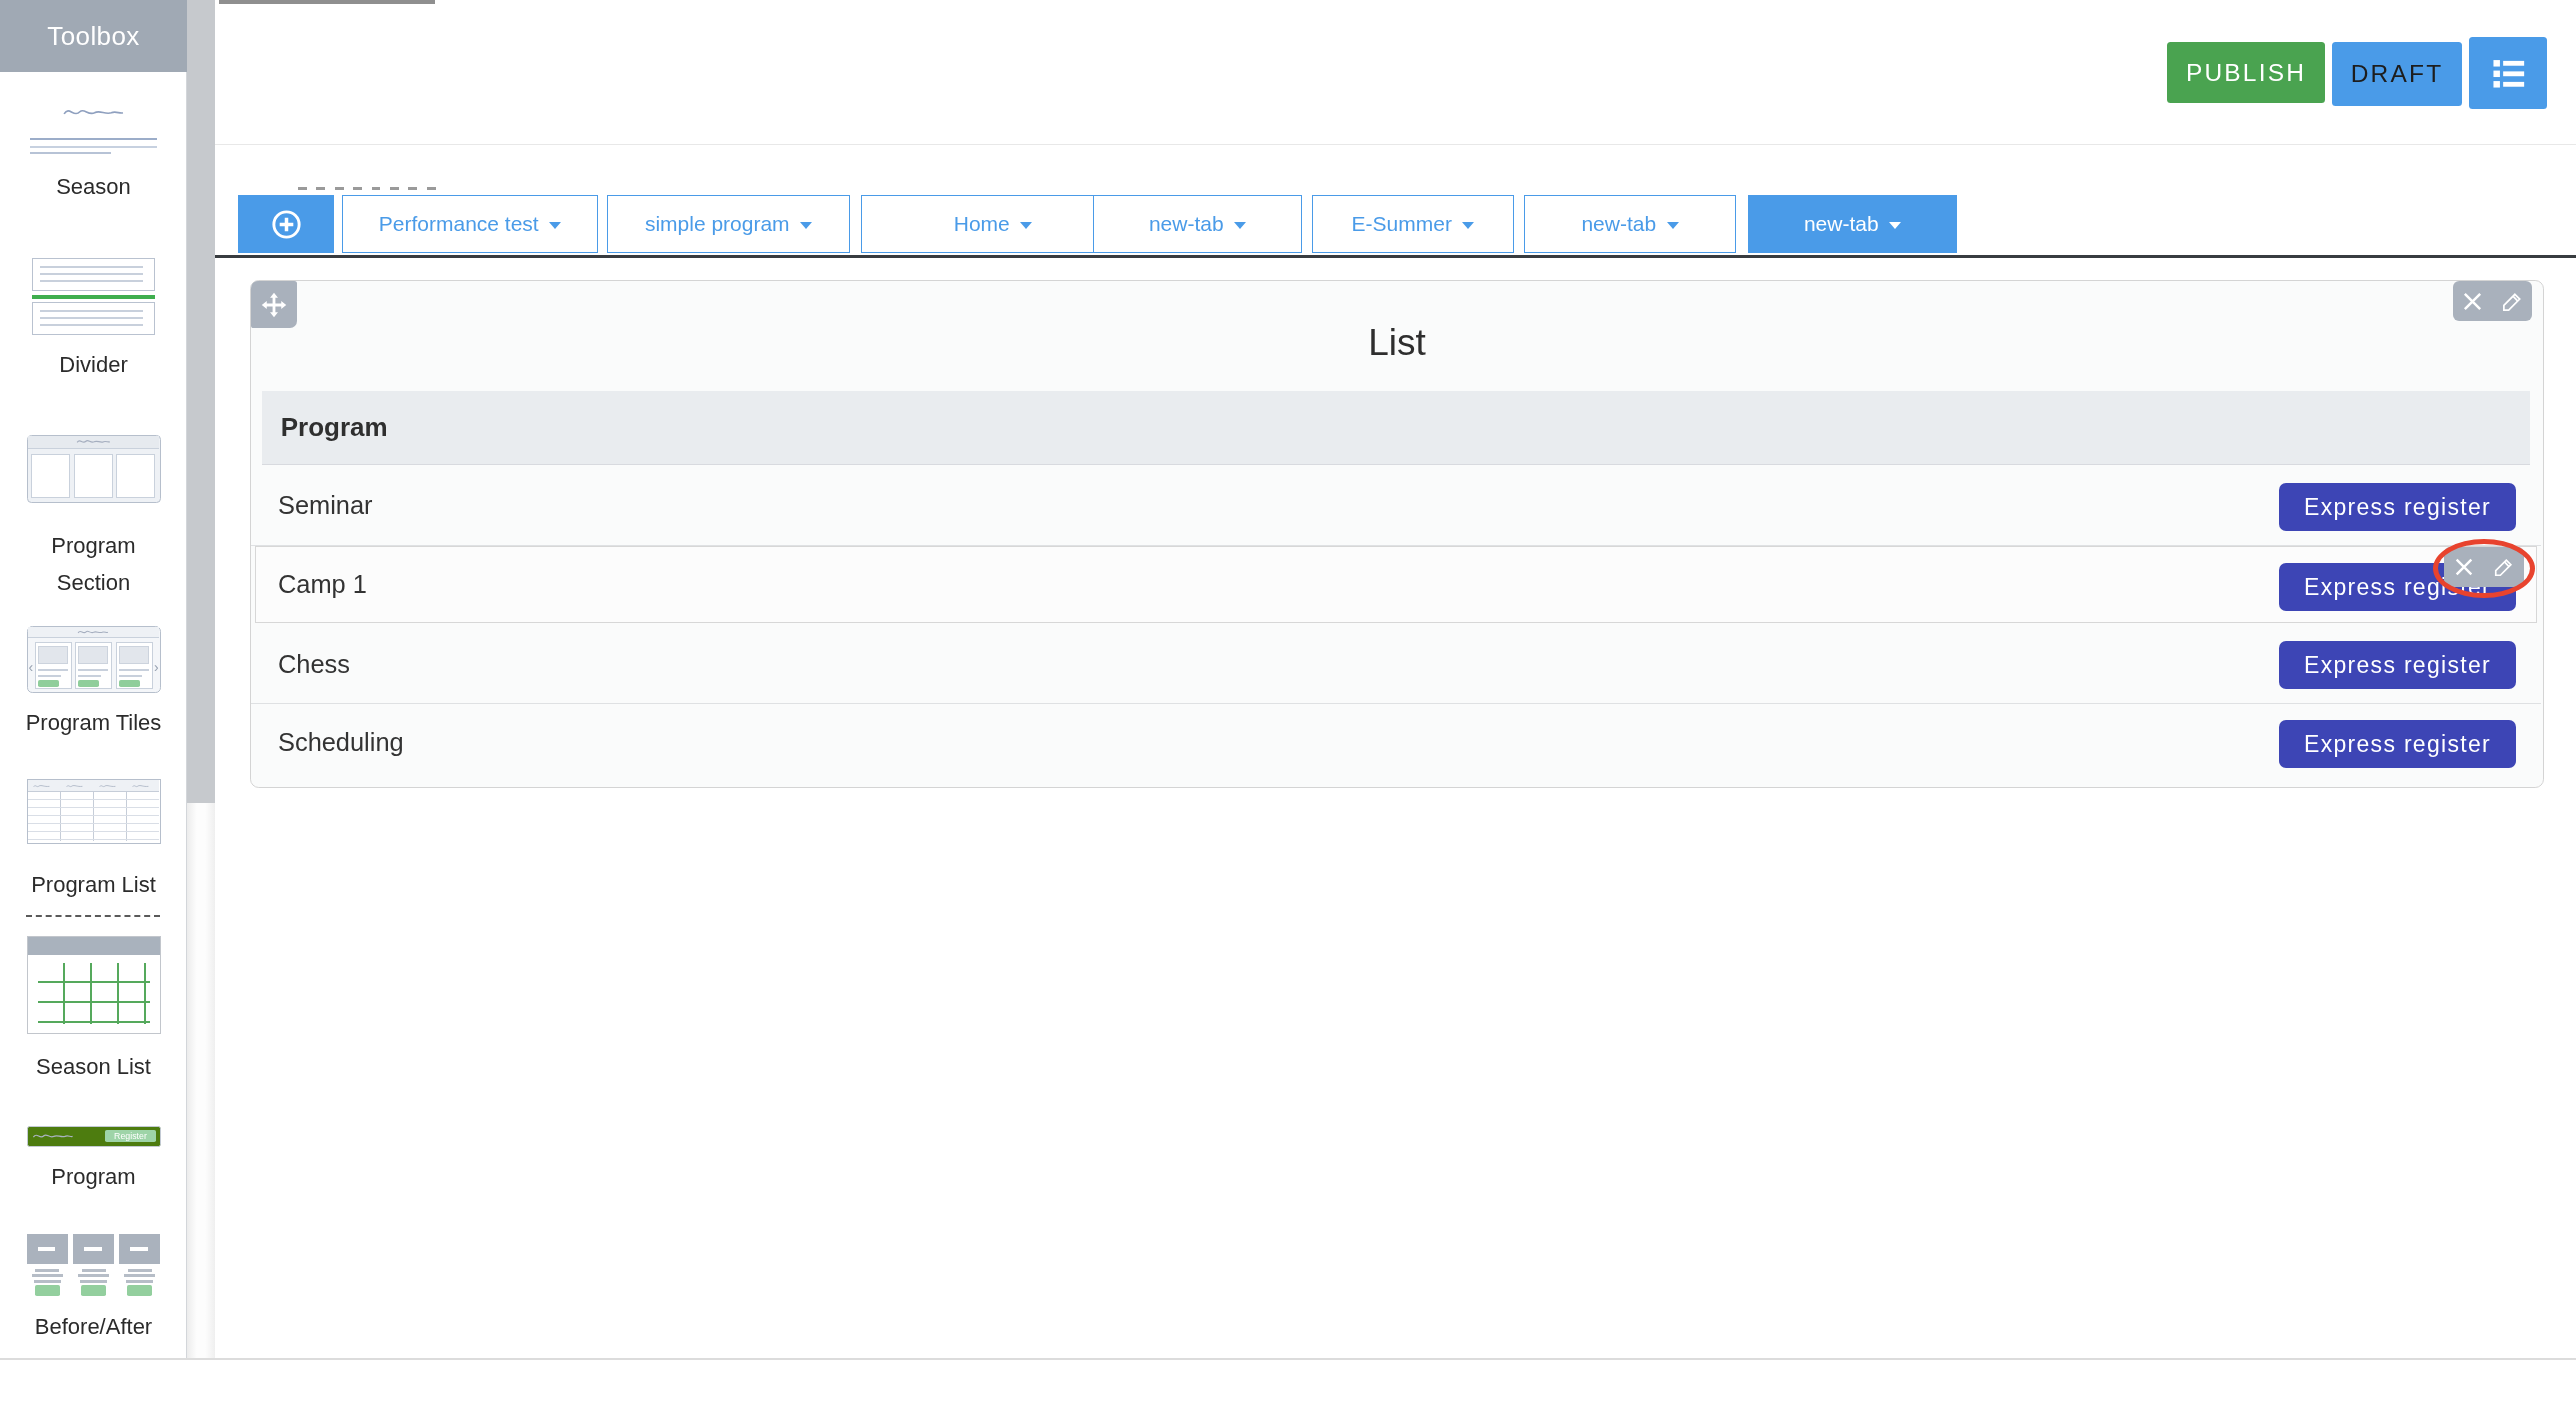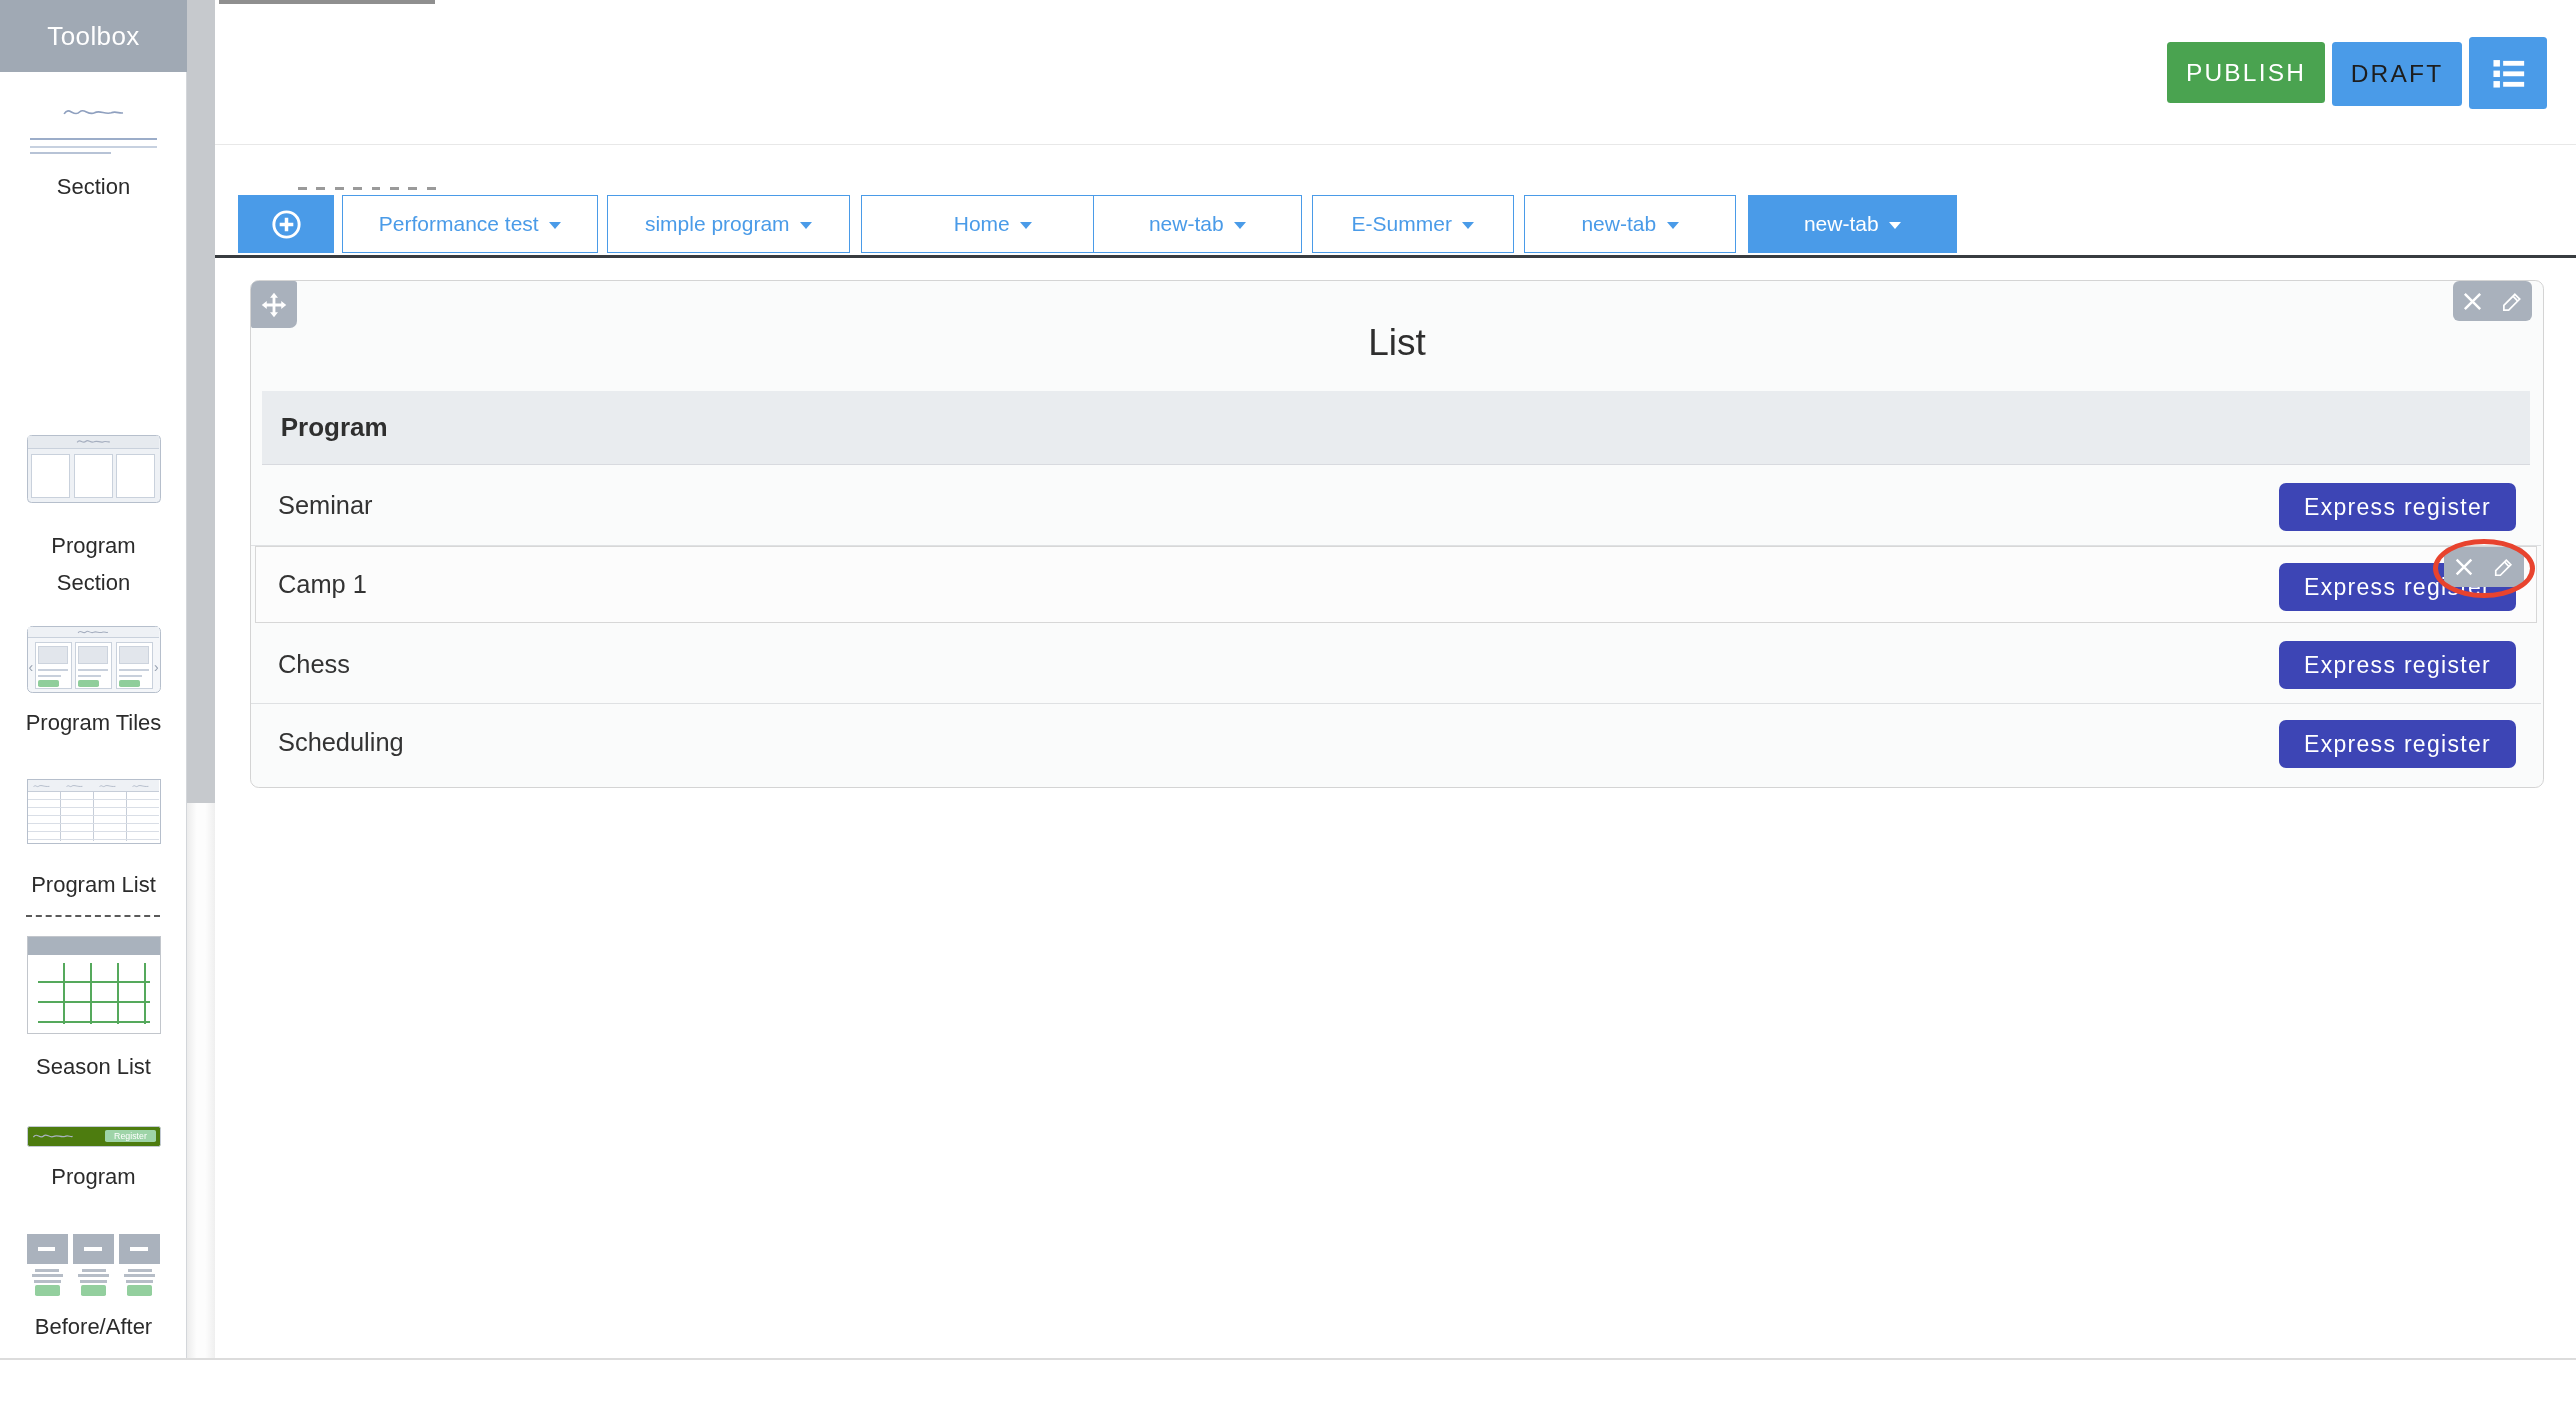--- a/index.html
+++ b/index.html
@@ -70,23 +70,39 @@
 
   <div class="sb-item" style="top:103px">
     <div style="width:127px;height:54px;position:relative">
       <svg class="abs" style="left:32px;top:0" width="63" height="17.5" viewBox="0 0 60 14" fill="none">
           <path d="M2 9C7 1 11 13 17 7C21 3 25 11 31 8C36 5 41 10 47 8C51 6 55 9 58 8" stroke="#8fa0bf" stroke-width="1.6"></path>
         </svg>
       <div class="thinln" style="left:0;top:35px;width:127px;background:#9cadc9"></div>
       <div class="thinln" style="left:0;top:43px;width:127px;background:#c7d1e0"></div>
       <div class="thinln" style="left:0;top:49px;width:81px;background:#b7c3d6"></div>
     </div>
-    <div class="sb-label" style="margin-top:10.5px">Section</div>
-  </div>
-
+    <div class="sb-label" style="margin-top:10.5px">Season</div>
+  </div>
+
+  <div class="sb-item" style="top:258px">
+    <div style="width:123px;height:81px;position:relative">
+      <div class="ic-box" style="left:0;top:0;width:123px;height:33px">
+        <div class="thinln" style="left:7px;top:7px;width:103px"></div>
+        <div class="thinln" style="left:7px;top:14px;width:103px"></div>
+        <div class="thinln" style="left:7px;top:21px;width:103px"></div>
+      </div>
+      <div class="abs" style="left:0;top:37px;width:123px;height:3.5px;background:#3fae4e"></div>
+      <div class="ic-box" style="left:0;top:44px;width:123px;height:33px">
+        <div class="thinln" style="left:7px;top:7px;width:103px"></div>
+        <div class="thinln" style="left:7px;top:14px;width:103px"></div>
+        <div class="thinln" style="left:7px;top:21px;width:103px"></div>
+      </div>
+    </div>
+    <div class="sb-label" style="margin-top:7px">Divider</div>
+  </div>
 
   <div class="sb-item" style="top:435px">
     <div style="width:134px;height:68px;position:relative;border:1.8px solid #b6bfcc;border-radius:4.4px;background:#eef1f5">
       <div class="abs" style="left:0;top:0;width:131px;height:13px;background:#e6eaef;border-bottom:0.9px solid #c9d1dc;display:flex;justify-content:center">
         <svg width="35" height="10.5" viewBox="0 0 60 14" fill="none">
             <path d="M2 9C7 1 11 13 17 7C21 3 25 11 31 8C36 5 41 10 47 8C51 6 55 9 58 8" stroke="#a5aebf" stroke-width="2"></path>
           </svg>
       </div>
       <div class="abs" style="left:3.5px;top:17.5px;width:39px;height:44px;background:#fff;border:0.9px solid #c9d1dc"></div>
       <div class="abs" style="left:46px;top:17.5px;width:39px;height:44px;background:#fff;border:0.9px solid #c9d1dc"></div>

